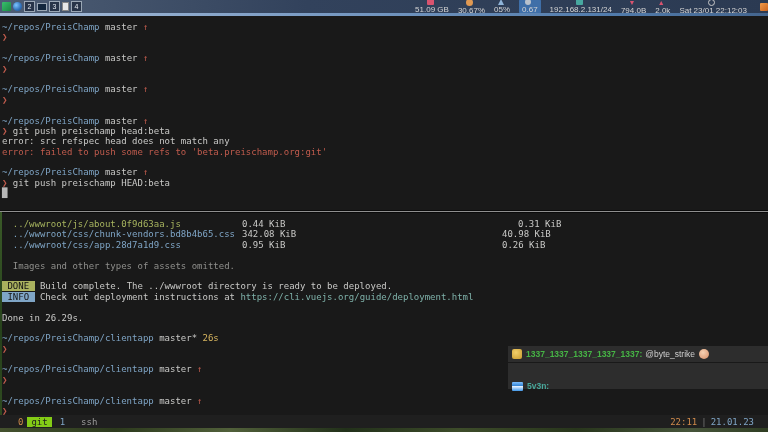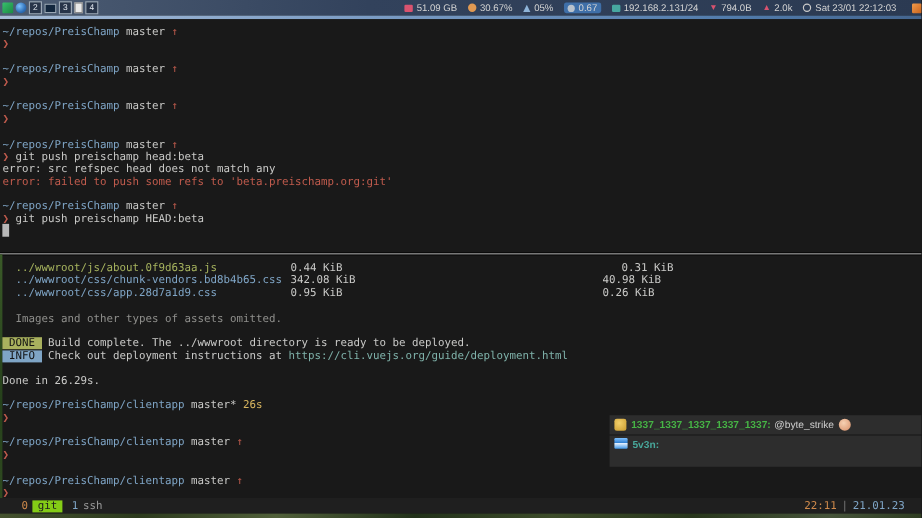--- a/index.html
+++ b/index.html
@@ -19,21 +19,21 @@
     background:linear-gradient(90deg,#a8bdd8,#7b9cc4 40%,#517bab 80%,#44658e);}
   .wsarea{display:flex;align-items:center;gap:2px;padding-left:2px;}
   .launcher-icon{width:9px;height:9px;background:linear-gradient(135deg,#38c06d,#1c8a44);border-radius:1px;display:inline-block;}
   .globe-icon{width:9px;height:9px;border-radius:50%;display:inline-block;
     background:radial-gradient(circle at 35% 35%,#7ec4ff,#2f6fb8 60%,#1f4f86);}
   .wsbox{min-width:7px;height:9px;border:1px solid #9aa7b5;background:#273449;color:#e3e9f0;
     font-size:7px;line-height:9px;text-align:center;padding:0 1px;display:inline-block;}
   .monitor-icon{width:10px;height:8px;border:1px solid #9aa7b5;background:#12263d;display:inline-block;box-sizing:border-box;}
   .doc-icon{width:7px;height:9px;background:#e8e8e8;border:1px solid #888;display:inline-block;box-sizing:border-box;}
   .stats{margin-left:auto;display:flex;align-items:center;margin-right:4px;}
-  .stat{display:flex;align-items:center;margin-left:9px;white-space:nowrap;}
+  .stat{display:flex;align-items:center;margin-left:9px;white-space:nowrap;flex-direction:column;}
   .stat.highlight{background:#3f6fa8;border-radius:2px;padding:0 3px;}
   .ticon{display:inline-flex;margin-right:3px;font-style:normal;align-items:center;}
   .ram-icon{width:7px;height:6px;background:#d9536f;border-radius:1px;}
   .cpu-icon{width:7px;height:7px;background:#e09952;border-radius:50%;}
   .bolt-icon{width:0;height:0;border-left:3px solid transparent;border-right:3px solid transparent;border-bottom:6px solid #8fb4d8;}
   .load-icon{width:6px;height:6px;background:#b9c2cc;border-radius:50%;}
   .net-icon{width:7px;height:6px;background:#47a8a0;border-radius:1px;}
   .down-icon,.up-icon{color:#d9536f;font-size:7px;line-height:7px;}
   .clock-icon{width:5px;height:5px;border:1px solid #c9c9c9;border-radius:50%;}
   .tray-icon{width:8px;height:8px;background:linear-gradient(135deg,#f09a4a,#c9641e);border-radius:1px;margin-left:9px;display:inline-block;}
@@ -46,37 +46,37 @@
   .tline{white-space:pre;font-size:9px;line-height:10.4px;height:10.4px;}
   .c-fg{color:#c9c9c7}.c-path{color:#7fa5c6}.c-red{color:#c05b4d}
   .c-green{color:#a6b35e}.c-cyan{color:#7fb2aa}.c-yellow{color:#d7b55f}
   .c-gray{color:#8f8f8c}.c-cursor{color:#b8b8b8}
   .c-badge-done{background:#a9b15e;color:#141414}
   .c-badge-info{background:#7fa5c6;color:#141414}
   
   .toast{position:absolute;background:#2d2d2d;font-family:"Liberation Sans",sans-serif;box-sizing:border-box;}
   .toast1{left:508px;top:346px;width:260px;height:16px;display:flex;align-items:center;padding-left:4px;}
   .toast2{left:508px;top:363px;width:260px;height:26px;padding:2px 0 0 4px;}
-  .trow{display:flex;align-items:flex-start;}
+  .trow{display:flex;align-items:flex-end;margin-top:16px;}
   .nuser{color:#46b545;font-weight:bold;font-size:8.5px;}
   .nuser2{color:#48a89b;font-weight:bold;font-size:8.5px;}
   .nmention{color:#cfcfcf;font-size:8.5px;margin-left:3px;}
   .nbody{color:#dcdcdc;font-size:8.5px;line-height:12px;}
   .bell-icon{width:10px;height:10px;background:radial-gradient(circle at 40% 35%,#f2cf6a,#c89a2e);border-radius:2px;margin-right:4px;display:inline-block;}
   .photo-icon{width:11px;height:9px;border-radius:1px;margin-right:4px;display:inline-block;
     background:linear-gradient(180deg,#7ec0ff 0%,#2f7fd0 45%,#e8f2ff 48%,#3f97e8 100%);}
   .emoji-icon{width:10px;height:10px;border-radius:50%;margin-left:4px;display:inline-block;
     background:radial-gradient(circle at 40% 35%,#f6d1b3,#d68d66);}
   
   .tmuxbar{position:absolute;left:0;top:415px;width:768px;height:13px;background:#1f1f1f;
     display:flex;align-items:center;font-size:9px;color:#9a9a9a;}
   .tidx0{color:#cf8a4b;margin-left:18px;}
   .tname-active{background:#84cc16;color:#1d1d1d;padding:0 4px;margin-left:4px;}
   .tidx1{color:#7fa5c6;margin-left:8px;}
-  .tname{color:#9a9a9a;margin-left:4px;}
+  .tname{color:#9a9a9a;margin-left:16px;}
   .tright{margin-left:auto;margin-right:14px;display:flex;align-items:center;}
   .ttime{color:#cf8a4b}.tsep{color:#777;margin:0 4px}.tdate{color:#7fa5c6}
   .grass{position:absolute;left:0;top:428px;width:768px;height:4px;
     background:linear-gradient(90deg,#44512e,#2c3a1d 15%,#51603a 30%,#22311a 45%,#3d4c2a 60%,#28361c 75%,#46543a 90%,#2f3d22);}
 </style>
 </head>
 <body>
 
 <div class="topbar">
   <div class="wsarea">

